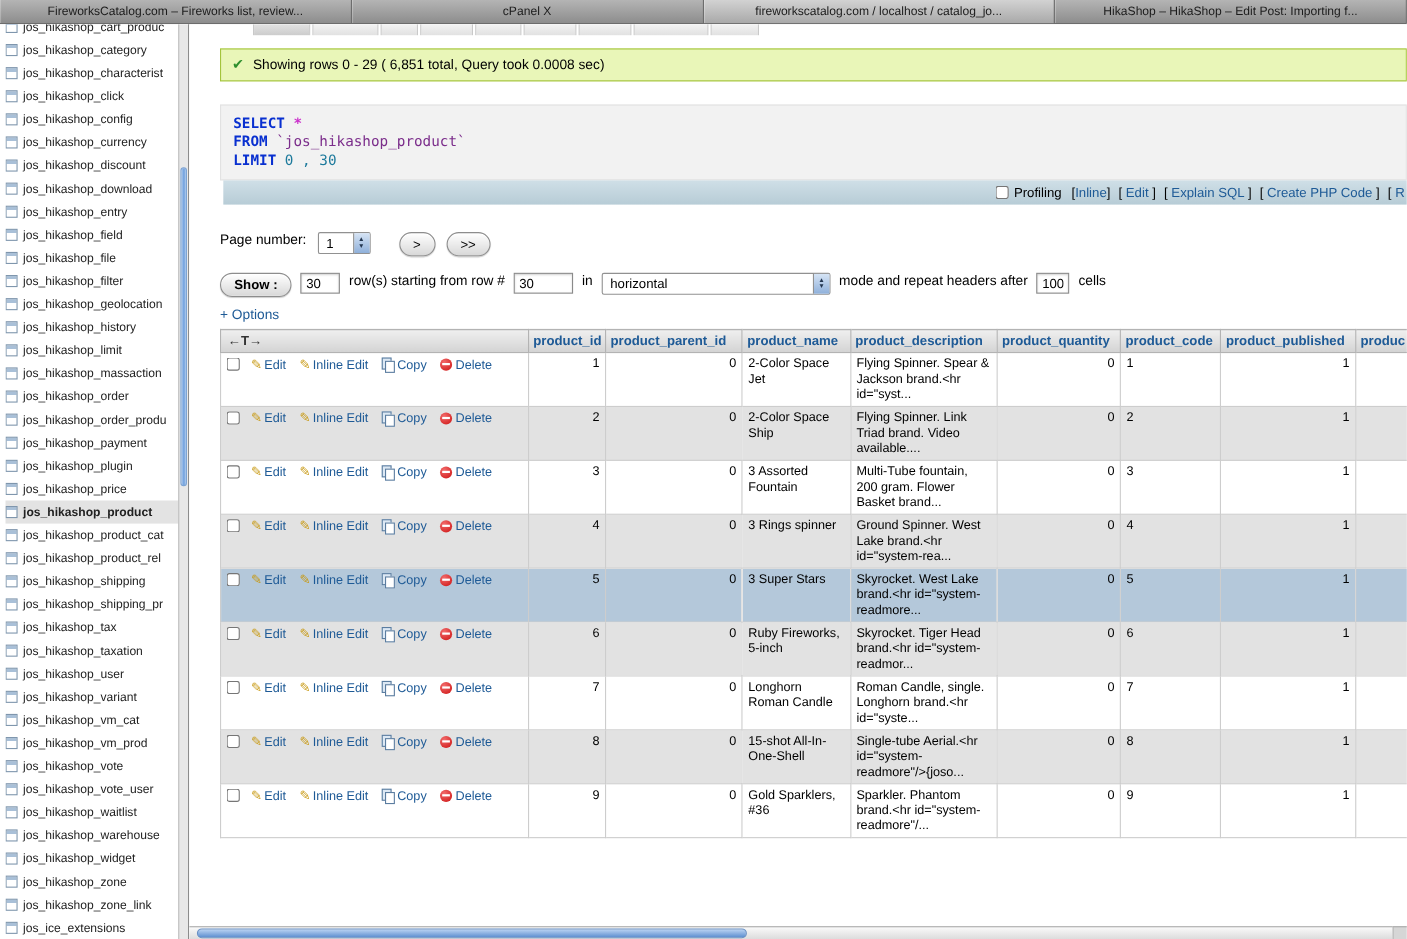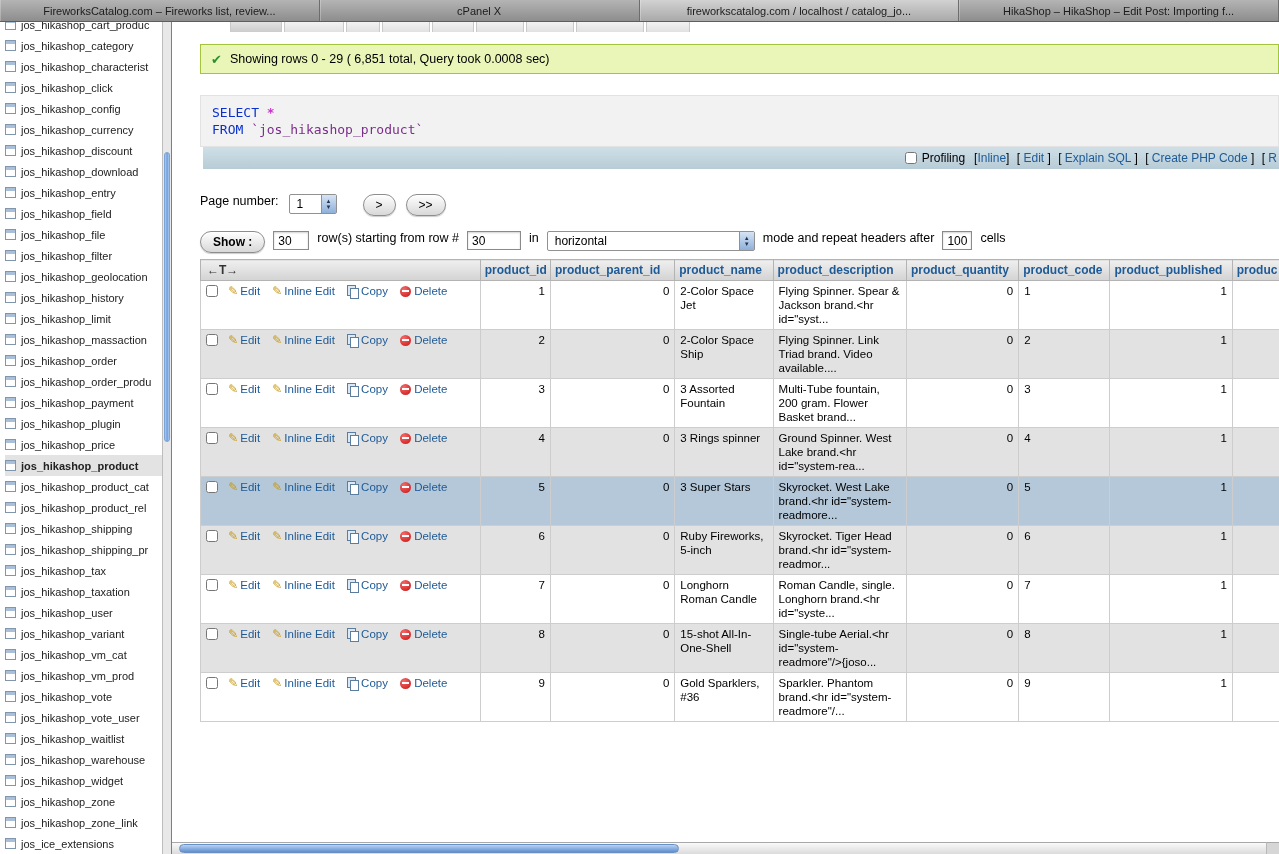--- a/index.html
+++ b/index.html
@@ -29,21 +29,21 @@
   .stub{height:10px;border-left:1px solid #c9c9c9;border-right:1px solid #c9c9c9;background:linear-gradient(#f3f3f3,#e1e1e1);margin-right:2px;cursor:pointer}
   .stub:nth-child(1){width:52px;background:linear-gradient(#e2e2e2,#cccccc)}
   .stub:nth-child(2){width:60px}.stub:nth-child(3){width:34px}.stub:nth-child(4){width:48px}
   .stub:nth-child(5){width:42px}.stub:nth-child(6){width:48px}.stub:nth-child(7){width:48px}
   .stub:nth-child(8){width:68px}.stub:nth-child(9){width:44px}
 
   .msg-ok{margin:12px 0 0 28px;height:30px;display:flex;align-items:center;gap:8px;background:#e9f6b8;border:1px solid #a3c43c;padding:0 10px;font-size:12.5px}
   .check{color:#2d8f2d;font-size:13px;font-weight:bold}
 
   .sql-box{margin:21px 0 0 28px;background:#f2f2f2;border:1px solid #e2e2e2;padding:8px 11px;font-family:"DejaVu Sans Mono",monospace;font-size:13px;line-height:17px}
-  .kw{color:#0930d0;font-weight:normal}
+  .kw{color:#0930d0;font-weight:bold}
   .op{color:#cc33cc;font-weight:bold}
   .ident{color:#7b2d8b}
   .num-lit{color:#1d7a9c}
 
   .prof-bar{margin-left:31px;height:22px;background:linear-gradient(#cfdfe7,#b7ccd6);display:flex;align-items:center;justify-content:flex-end;gap:5px;font-size:12px;padding-right:2px;overflow:hidden;white-space:nowrap}
   .prof-bar .cb{width:12px;height:12px}
   .prof-item{margin-left:4px}
   .plink{color:#1e5a96;cursor:pointer}
   .bkt{color:#000}
 
@@ -340,20 +340,21 @@
     </div>
 
     <div class="msg-ok">
       <span class="check">✔</span>
       <span class="msg-text">Showing rows 0 - 29 ( 6,851 total, Query took 0.0008 sec)</span>
     </div>
 
     <div class="sql-box">
       <div class="sql-line"><span class="kw">SELECT</span><span class="op"> *</span></div>
       <div class="sql-line"><span class="kw">FROM</span> <span class="ident">`jos_hikashop_product`</span></div>
+      <div class="sql-line"><span class="kw">LIMIT</span> <span class="num-lit">0 , 30</span></div>
     </div>
 
     <div class="prof-bar">
       <input type="checkbox" class="cb" style="">
       <span class="prof-label">Profiling</span>
       <span id="profiling-links">
   <span class="prof-item"><span class="bkt">[</span><span class="plink">Inline</span><span class="bkt">]</span></span>
 
   <span class="prof-item"><span class="bkt">[ </span><span class="plink">Edit</span><span class="bkt"> ]</span></span>
 
@@ -390,20 +391,23 @@
             <span>▲</span>
             <span>▼</span>
           </span>
       </span>
       <span class="lbl">mode and repeat headers after</span>
       <input class="tin w30" value="100" style="">
       <span class="lbl">cells</span>
     </div>
 
 
+    <div class="options-row">
+      <a class="options-link">+ Options</a>
+    </div>
 
     <table class="grid">
       <thead>
         <tr>
           <th class="th w-actions"><span class="flip">←T→</span></th>
           <th class="th w-id col-head">product_id</th>
           <th class="th w-parent col-head">product_parent_id</th>
           <th class="th w-name col-head">product_name</th>
           <th class="th w-desc col-head">product_description</th>
           <th class="th w-qty col-head">product_quantity</th>

